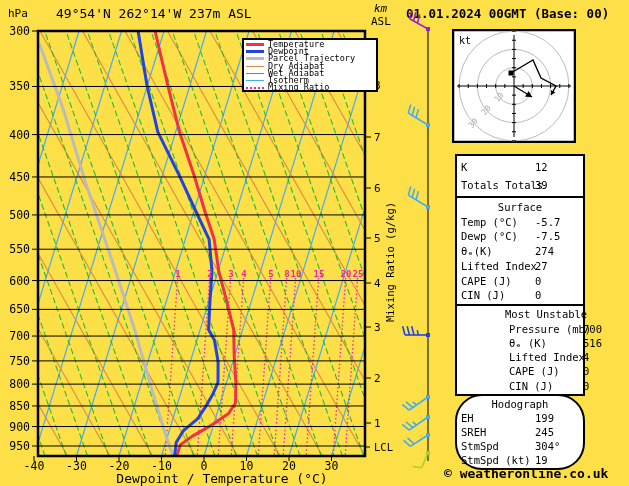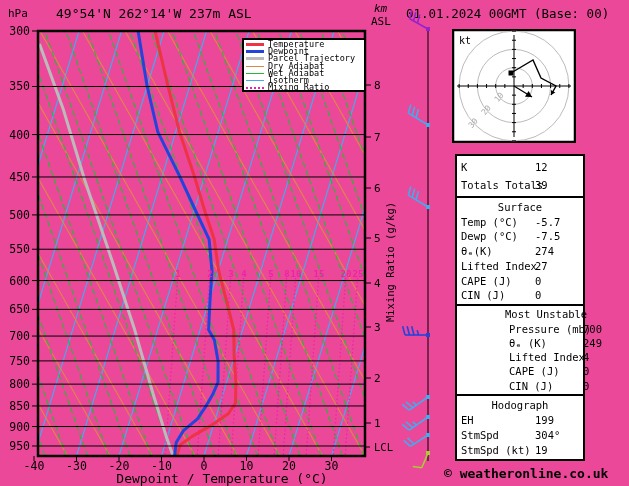--- a/index.html
+++ b/index.html
@@ -1,26 +1,26 @@
 <!DOCTYPE html>
 <html><head>
 <meta charset="utf-8">
 <style>
   html,body{margin:0;padding:0;background:#fff;}
   body{font-family:"DejaVu Sans Mono","DejaVu Sans",monospace;color:#000;}
-  #app{position:relative;width:629px;height:486px;background:#ec4899;overflow:hidden;}
+  #app{position:relative;width:629px;height:486px;background:#fde047;overflow:hidden;}
   svg{font-family:"DejaVu Sans Mono","DejaVu Sans",monospace;}
   .abs{position:absolute;}
   #pressure-unit{left:8px;top:7px;font-size:11px;}
   #station-title{left:56px;top:6px;font-size:13px;font-weight:normal;white-space:pre;}
   #alt-km{left:374px;top:2px;font-size:11px;font-style:italic;}
   #alt-asl{left:371px;top:15px;font-size:11px;}
-  #datetime{left:406px;top:6px;font-size:12.5px;font-weight:normal;white-space:pre;}
+  #datetime{left:406px;top:6px;font-size:12.5px;font-weight:bold;white-space:pre;}
   #skewt{left:0;top:0;}
-  #legend{left:242px;top:38px;width:124px;height:54px;box-sizing:border-box;
+  #legend{left:242px;top:38px;width:136px;height:54px;box-sizing:border-box;
           background:#fff;border:2px solid #000;padding:1px 0 0 2px;}
   .lg-row{height:7.2px;line-height:7.2px;font-size:8.5px;white-space:nowrap;display:flex;align-items:center;}
   .lg-swatch{display:inline-block;width:18px;margin-right:4px;flex:none;}
   #hodo{left:452px;top:29px;}
   #tables{left:455px;top:154px;width:130px;}
   .tbox{box-sizing:border-box;border:2px solid #000;background:#fff;margin-top:-2px;
         display:flex;flex-direction:column;justify-content:space-evenly;font-size:10.5px;}
   .tbox:first-child{margin-top:0;}
   .thead{text-align:center;white-space:pre;}
   .trow{display:flex;white-space:pre;padding-left:4px;}
@@ -364,27 +364,28 @@
         <div class="trow"><span class="tlabel">Temp (°C)</span><span class="tvalue">-5.7</span></div>
         <div class="trow"><span class="tlabel">Dewp (°C)</span><span class="tvalue">-7.5</span></div>
         <div class="trow"><span class="tlabel">θₑ(K)</span><span class="tvalue">274</span></div>
         <div class="trow"><span class="tlabel">Lifted Index</span><span class="tvalue">27</span></div>
         <div class="trow"><span class="tlabel">CAPE (J)</span><span class="tvalue">0</span></div>
         <div class="trow"><span class="tlabel">CIN (J)</span><span class="tvalue">0</span></div>
       </div>
       <div class="tbox" style="height: 92px; padding-left: 48px;">
         <div class="thead">Most Unstable</div>
         <div class="trow"><span class="tlabel">Pressure (mb)</span><span class="tvalue">700</span></div>
-        <div class="trow"><span class="tlabel">θₑ (K)</span><span class="tvalue">249</span></div>
+        <div class="trow"><span class="tlabel">θₑ (K)</span><span class="tvalue">516</span></div>
         <div class="trow"><span class="tlabel">Lifted Index</span><span class="tvalue">4</span></div>
         <div class="trow"><span class="tlabel">CAPE (J)</span><span class="tvalue">0</span></div>
         <div class="trow"><span class="tlabel">CIN (J)</span><span class="tvalue">0</span></div>
       </div>
-      <div class="tbox" style="height: 67px;">
+      <div class="tbox" style="height: 76px; border-radius: 27px;">
         <div class="thead">Hodograph</div>
         <div class="trow"><span class="tlabel">EH</span><span class="tvalue">199</span></div>
+        <div class="trow"><span class="tlabel">SREH</span><span class="tvalue">245</span></div>
         <div class="trow"><span class="tlabel">StmSpd</span><span class="tvalue">304°</span></div>
         <div class="trow"><span class="tlabel">StmSpd (kt)</span><span class="tvalue">19</span></div>
       </div>
     </div>
 
   <span class="abs" id="copyright">© weatheronline.co.uk</span>
 </div>
 
 </body></html>

